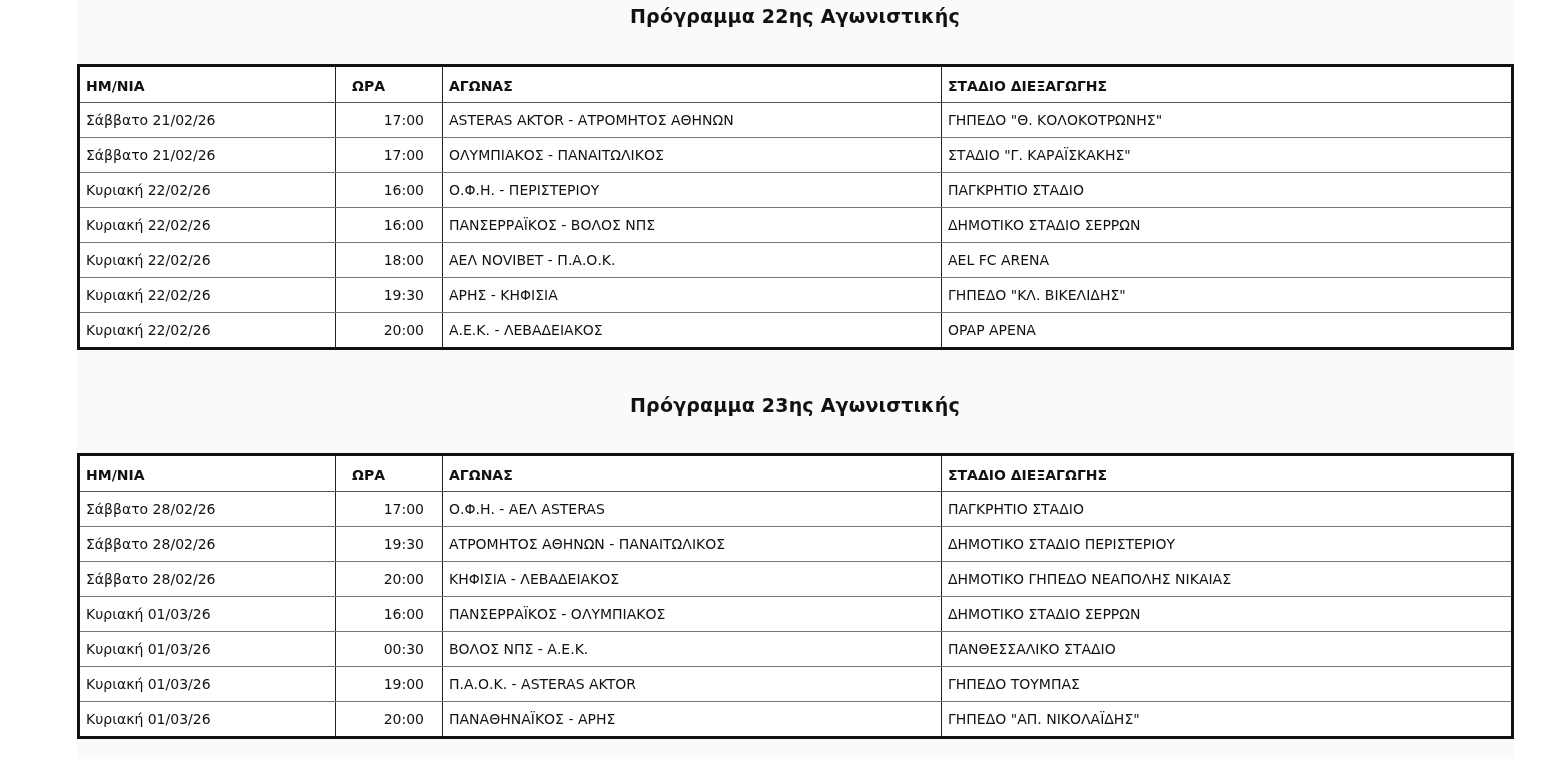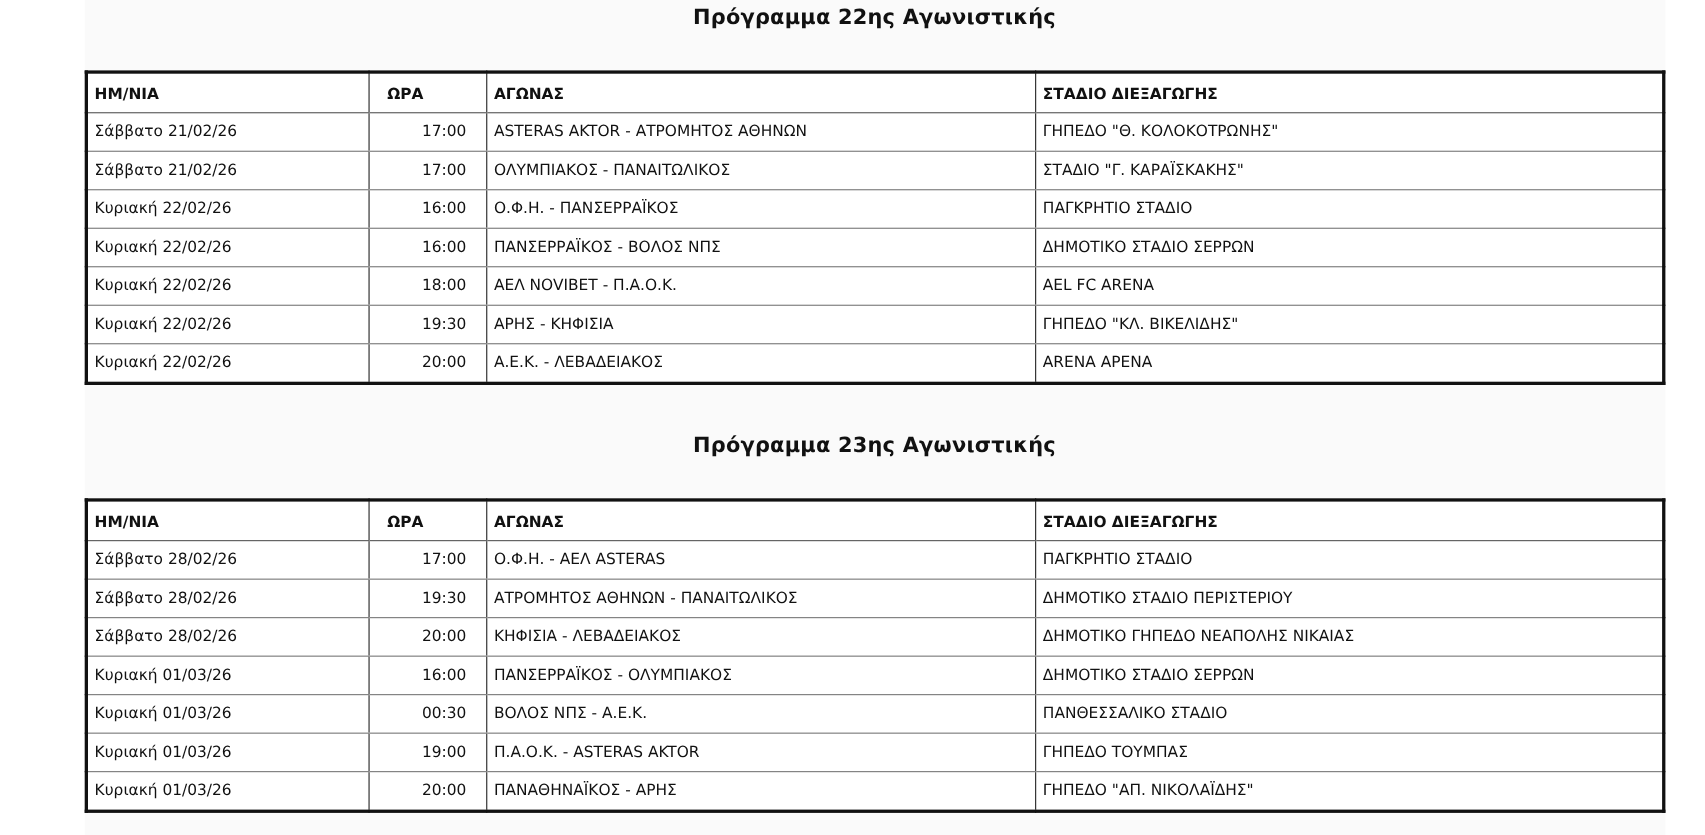--- a/index.html
+++ b/index.html
@@ -106,21 +106,21 @@
     </tr>
     <tr>
       <td>Σάββατο 21/02/26</td>
       <td class="time-cell">17:00</td>
       <td>ΟΛΥΜΠΙΑΚΟΣ - ΠΑΝΑΙΤΩΛΙΚΟΣ</td>
       <td>ΣΤΑΔΙΟ "Γ. ΚΑΡΑΪΣΚΑΚΗΣ"</td>
     </tr>
     <tr>
       <td>Κυριακή 22/02/26</td>
       <td class="time-cell">16:00</td>
-      <td>Ο.Φ.Η. - ΠΑΝΣΕΡΡΑΪΚΟΣ</td>
+      <td>Ο.Φ.Η. - ΠΕΡΙΣΤΕΡΙΟΥ</td>
       <td>ΠΑΓΚΡΗΤΙΟ ΣΤΑΔΙΟ</td>
     </tr>
     <tr>
       <td>Κυριακή 22/02/26</td>
       <td class="time-cell">16:00</td>
       <td>ΠΑΝΣΕΡΡΑΪΚΟΣ - ΒΟΛΟΣ ΝΠΣ</td>
       <td>ΔΗΜΟΤΙΚΟ ΣΤΑΔΙΟ ΣΕΡΡΩΝ</td>
     </tr>
     <tr>
       <td>Κυριακή 22/02/26</td>
@@ -131,21 +131,21 @@
     <tr>
       <td>Κυριακή 22/02/26</td>
       <td class="time-cell">19:30</td>
       <td>ΑΡΗΣ - ΚΗΦΙΣΙΑ</td>
       <td>ΓΗΠΕΔΟ "ΚΛ. ΒΙΚΕΛΙΔΗΣ"</td>
     </tr>
     <tr>
       <td>Κυριακή 22/02/26</td>
       <td class="time-cell">20:00</td>
       <td>Α.Ε.Κ. - ΛΕΒΑΔΕΙΑΚΟΣ</td>
-      <td>ARENA APENA</td>
+      <td>OPAP APENA</td>
     </tr>
   </tbody>
 </table>
 
 <div id="title-23" class="round-title">Πρόγραμμα 23ης Αγωνιστικής</div>
 <table id="table-23" class="schedule">
   <colgroup>
     <col class="col-date">
       <col class="col-time">
       <col class="col-match">

